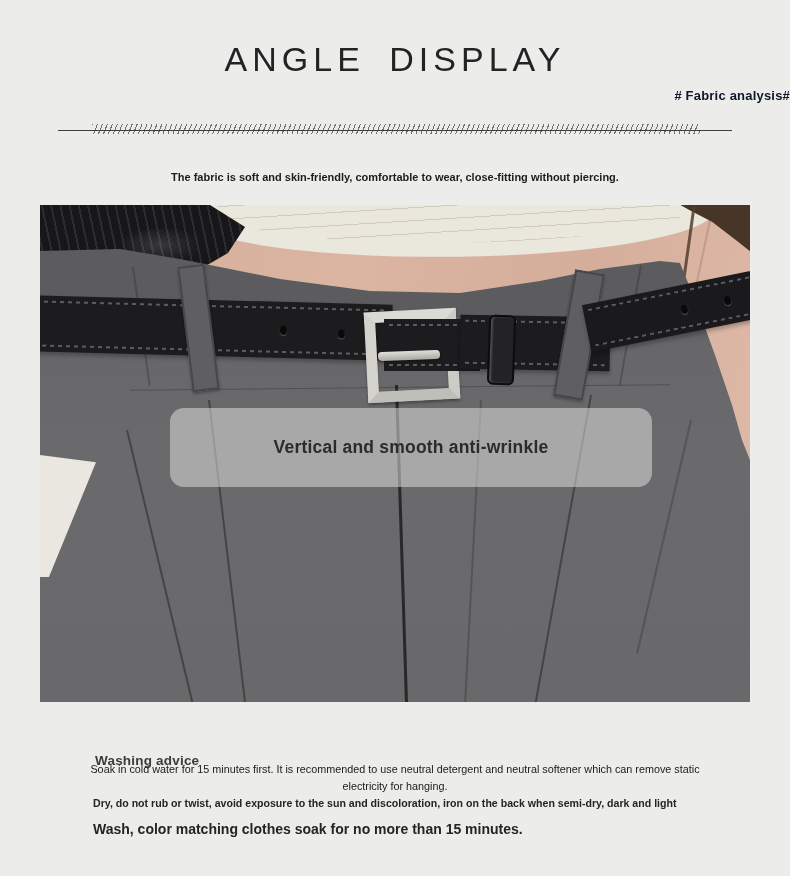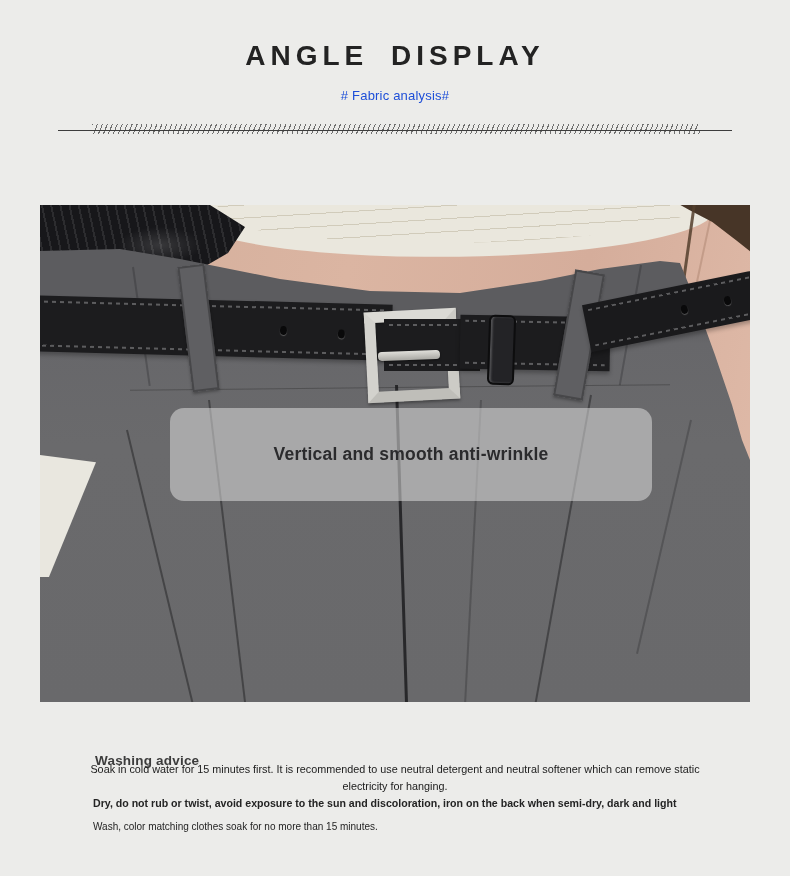--- a/index.html
+++ b/index.html
@@ -8,27 +8,27 @@
     background:#ececea;
     font-family:"Liberation Sans","DejaVu Sans",sans-serif;
     position:relative;
     overflow:hidden;
   }
   .page { position:absolute; inset:0; background:#ececea; }
 
   
   .title {
     position:absolute; top:40px; left:0; width:100%;
-    text-align:center; font-size:28px; font-weight:700;
+    text-align:center; font-size:34px; font-weight:400;
     letter-spacing:5px; word-spacing:10px; color:#232323;
   }
   .subtitle {
     position:absolute; top:88px; left:0; width:100%;
-    text-align:center; font-size:13px; font-weight:400;
-    color:#1d4ed8; letter-spacing:0.2px;
+    text-align:right; font-size:13px; font-weight:700;
+    color:#0f172a; letter-spacing:0.2px;
   }
   .divider { position:absolute; top:124px; left:58px; width:674px; height:11px; }
   .divider .rule { position:absolute; top:6px; left:0; right:0; height:1px; background:#3d3d3d; }
   .divider .hatch {
     position:absolute; top:0; left:34px; right:32px; height:10px;
     background:repeating-linear-gradient(112deg,
       rgba(70,70,70,0.75) 0px, rgba(70,70,70,0.75) 1px,
       transparent 1px, transparent 4.6px);
   }
   .intro {
@@ -131,21 +131,21 @@
   }
   .fabric-loop {
     position:absolute; background:#5f5f62;
     box-shadow:inset 0 0 0 2px rgba(42,42,44,0.45), 0 2px 3px rgba(0,0,0,0.3);
   }
   .loop-left  { left:145px; top:60px; width:27px; height:126px; transform:rotate(-7deg); }
   .loop-right { left:524px; top:66px; width:30px; height:128px; transform:rotate(10deg); }
 
   
   .caption-box {
-    position:absolute; left:130px; top:203px; width:482px; height:93px;
+    position:absolute; left:130px; top:203px; width:482px; height:79px;
     background:rgba(226,226,226,0.52); border-radius:14px;
     display:flex; flex-direction:column; justify-content:center;
     text-align:center; color:#2b2b2d; font-weight:700;
     font-size:17.5px; line-height:23px; letter-spacing:0.2px;
   }
   .tagline {
     position:absolute; left:0; top:285px; width:100%;
     text-align:center; color:#f6f6f4; font-weight:700;
     font-size:12px; letter-spacing:0.4px;
     text-shadow:0 1px 2px rgba(0,0,0,0.3);
@@ -159,34 +159,35 @@
   .wash-p1 {
     position:absolute; left:68px; top:761px; width:654px;
     text-align:center; font-size:10.8px; font-weight:400; color:#202020; line-height:17px;
   }
   .wash-p2 {
     position:absolute; left:93px; top:797px;
     font-size:10.6px; font-weight:700; color:#242424; white-space:nowrap;
   }
   .wash-p3 {
     position:absolute; left:93px; top:821px;
-    font-size:10px; font-weight:400; color:#242424; white-space:nowrap;text-align:center;
+    font-size:14px; font-weight:700; color:#242424; white-space:nowrap;text-align:center;
   }
 </style>
 </head>
 <body>
 
 <div class="page">
 
   <h1 class="title">ANGLE DISPLAY</h1>
   <div class="subtitle"># Fabric analysis#</div>
   <div class="divider">
     <div class="hatch"></div>
     <div class="rule"></div>
   </div>
+  <p class="intro">The fabric is soft and skin-friendly, comfortable to wear, close-fitting without piercing.</p>
 
   <figure class="photo" title="Close-up of a model wearing a gray pleated skirt with black leather belt and silver square buckle, cream crop top above, black leather garment at left, dark hair at upper right">
     <div class="skin-base"></div>
     <div class="skin-crease"></div>
     <div class="crop-top"></div>
     <div class="hair"></div>
     <div class="hair-strand"></div>
     <div class="leather"></div>
     <div class="skirt"></div>
     <div class="white-wedge"></div>

